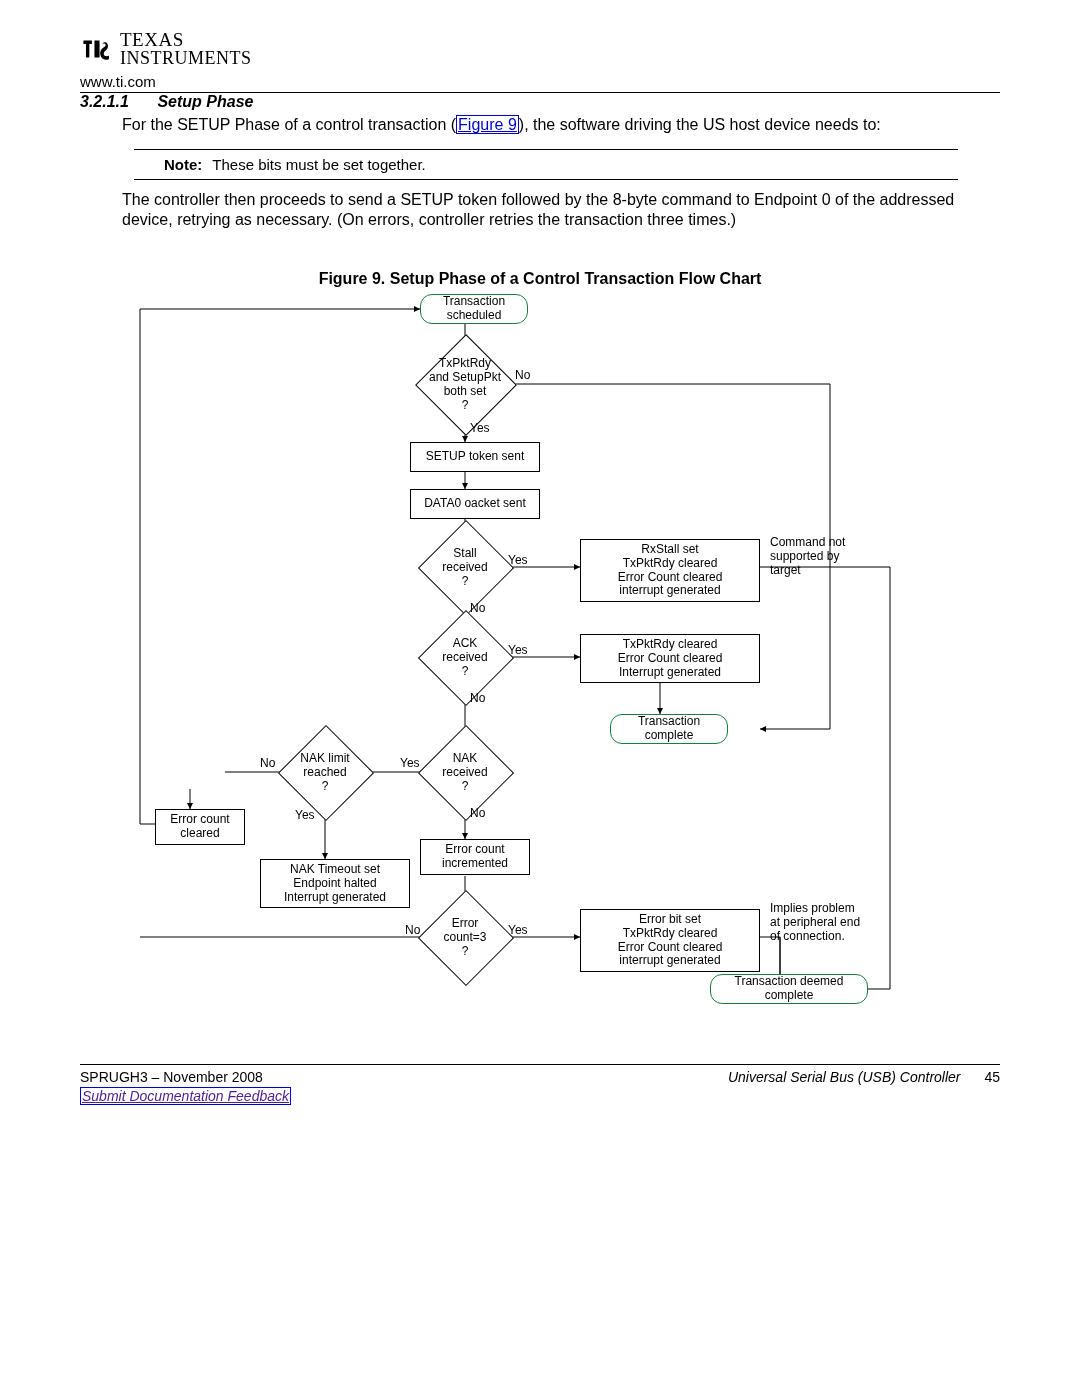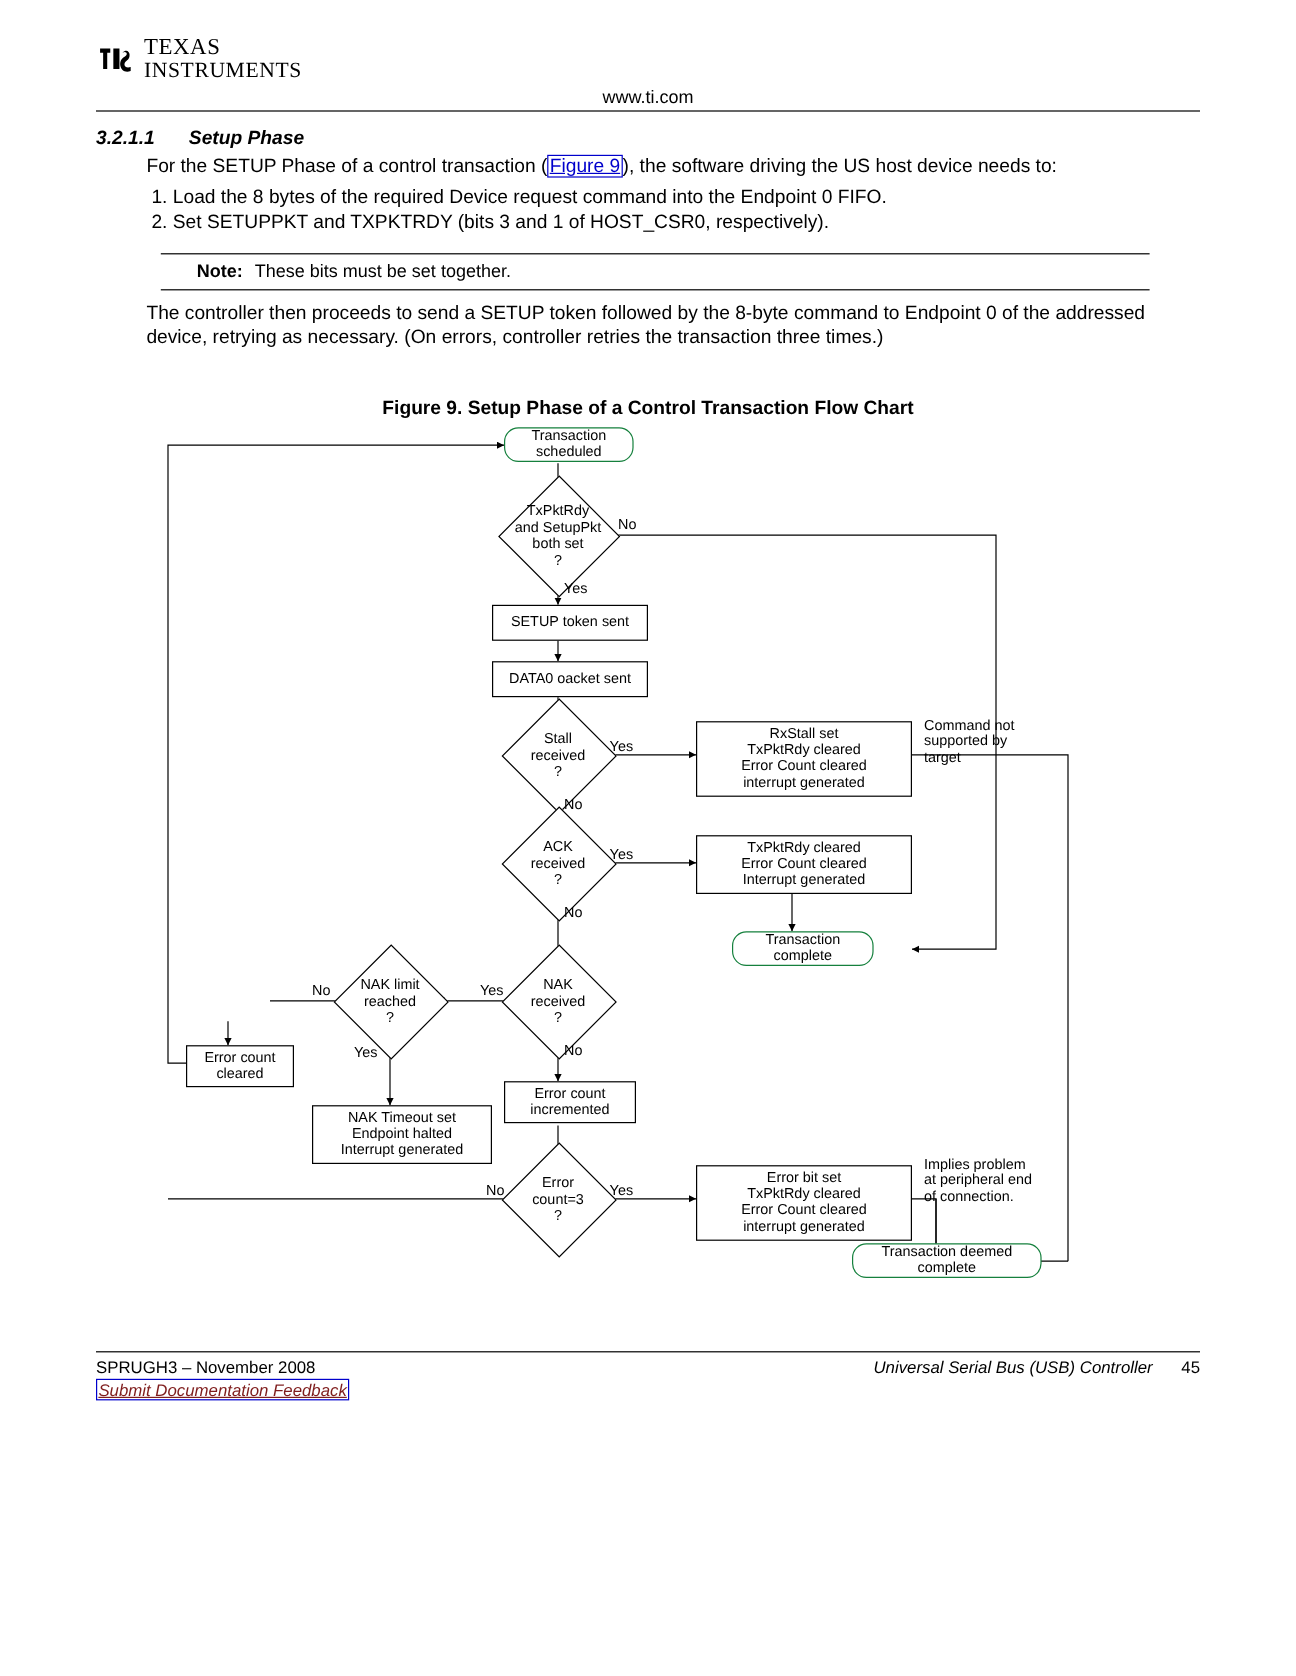--- a/index.html
+++ b/index.html
@@ -10,21 +10,21 @@
     color: #000;
     width: 1080px;
   }
   .page {
     padding: 30px 80px 20px 80px;
     position: relative;
     box-sizing: border-box;
   }
   .header-row {
     display: flex;
-    justify-content: center;
+    justify-content: flex-start;
     align-items: flex-end;
     border-bottom: 1px solid #000;
     padding-bottom: 2px;
     margin-top: 6px;
   }
   .logo-block {
     display: flex;
     align-items: center;
     gap: 6px;
     margin-bottom: 4px;
@@ -42,21 +42,21 @@
   }
   .logo-text .line2 { font-size: 18px; }
   .url {
     font-size: 15px;
   }
   .doc-section {
     font-style: italic;
     font-size: 15px;
   }
   .section-label {
-    margin-top: 14px;
+    margin-top: 0;
     font-size: 16px;
   }
   .section-num { font-style: italic; font-weight: bold; }
   .section-title { font-style: italic; font-weight: bold; margin-left: 24px; }
   .body-text {
     font-size: 16px;
     margin-left: 42px;
     margin-top: 4px;
     line-height: 1.25;
   }
@@ -144,21 +144,21 @@
     border-top: 1px solid #000;
     padding-top: 4px;
     font-size: 14px;
     display: flex;
     justify-content: space-between;
   }
   .footer .left { }
   .footer .right { font-style: italic; }
   .footer .pagenum { font-style: normal; margin-left: 20px; }
   .feedback {
-    color: #7f1d1d;
+    color: #4c1d95;
     text-decoration: underline;
     border: 1px solid #0000cc;
     font-style: italic;
     font-size: 14px;
     padding: 0 1px;
     display: inline-block;
     margin-top: 2px;
   }
 </style>
 </head>
@@ -181,24 +181,20 @@
 
   <div class="section-label">
     <span class="section-num">3.2.1.1</span>
     <span class="section-title">Setup Phase</span>
   </div>
 
   <div class="body-text">
     <span>For the SETUP Phase of a control transaction (</span><a class="figlink">Figure 9</a><span>), the software driving the US host device needs to:</span>
   </div>
 
-  <ol class="steps">
-    <li>Load the 8 bytes of the required Device request command into the Endpoint 0 FIFO.</li>
-    <li>Set SETUPPKT and TXPKTRDY (bits 3 and 1 of HOST_CSR0, respectively).</li>
-  </ol>
 
   <div class="note-block">
     <hr class="note-hr">
     <div class="note-row">
       <span class="note-label">Note:</span>
       <span>These bits must be set together.</span>
     </div>
     <hr class="note-hr">
   </div>
 

